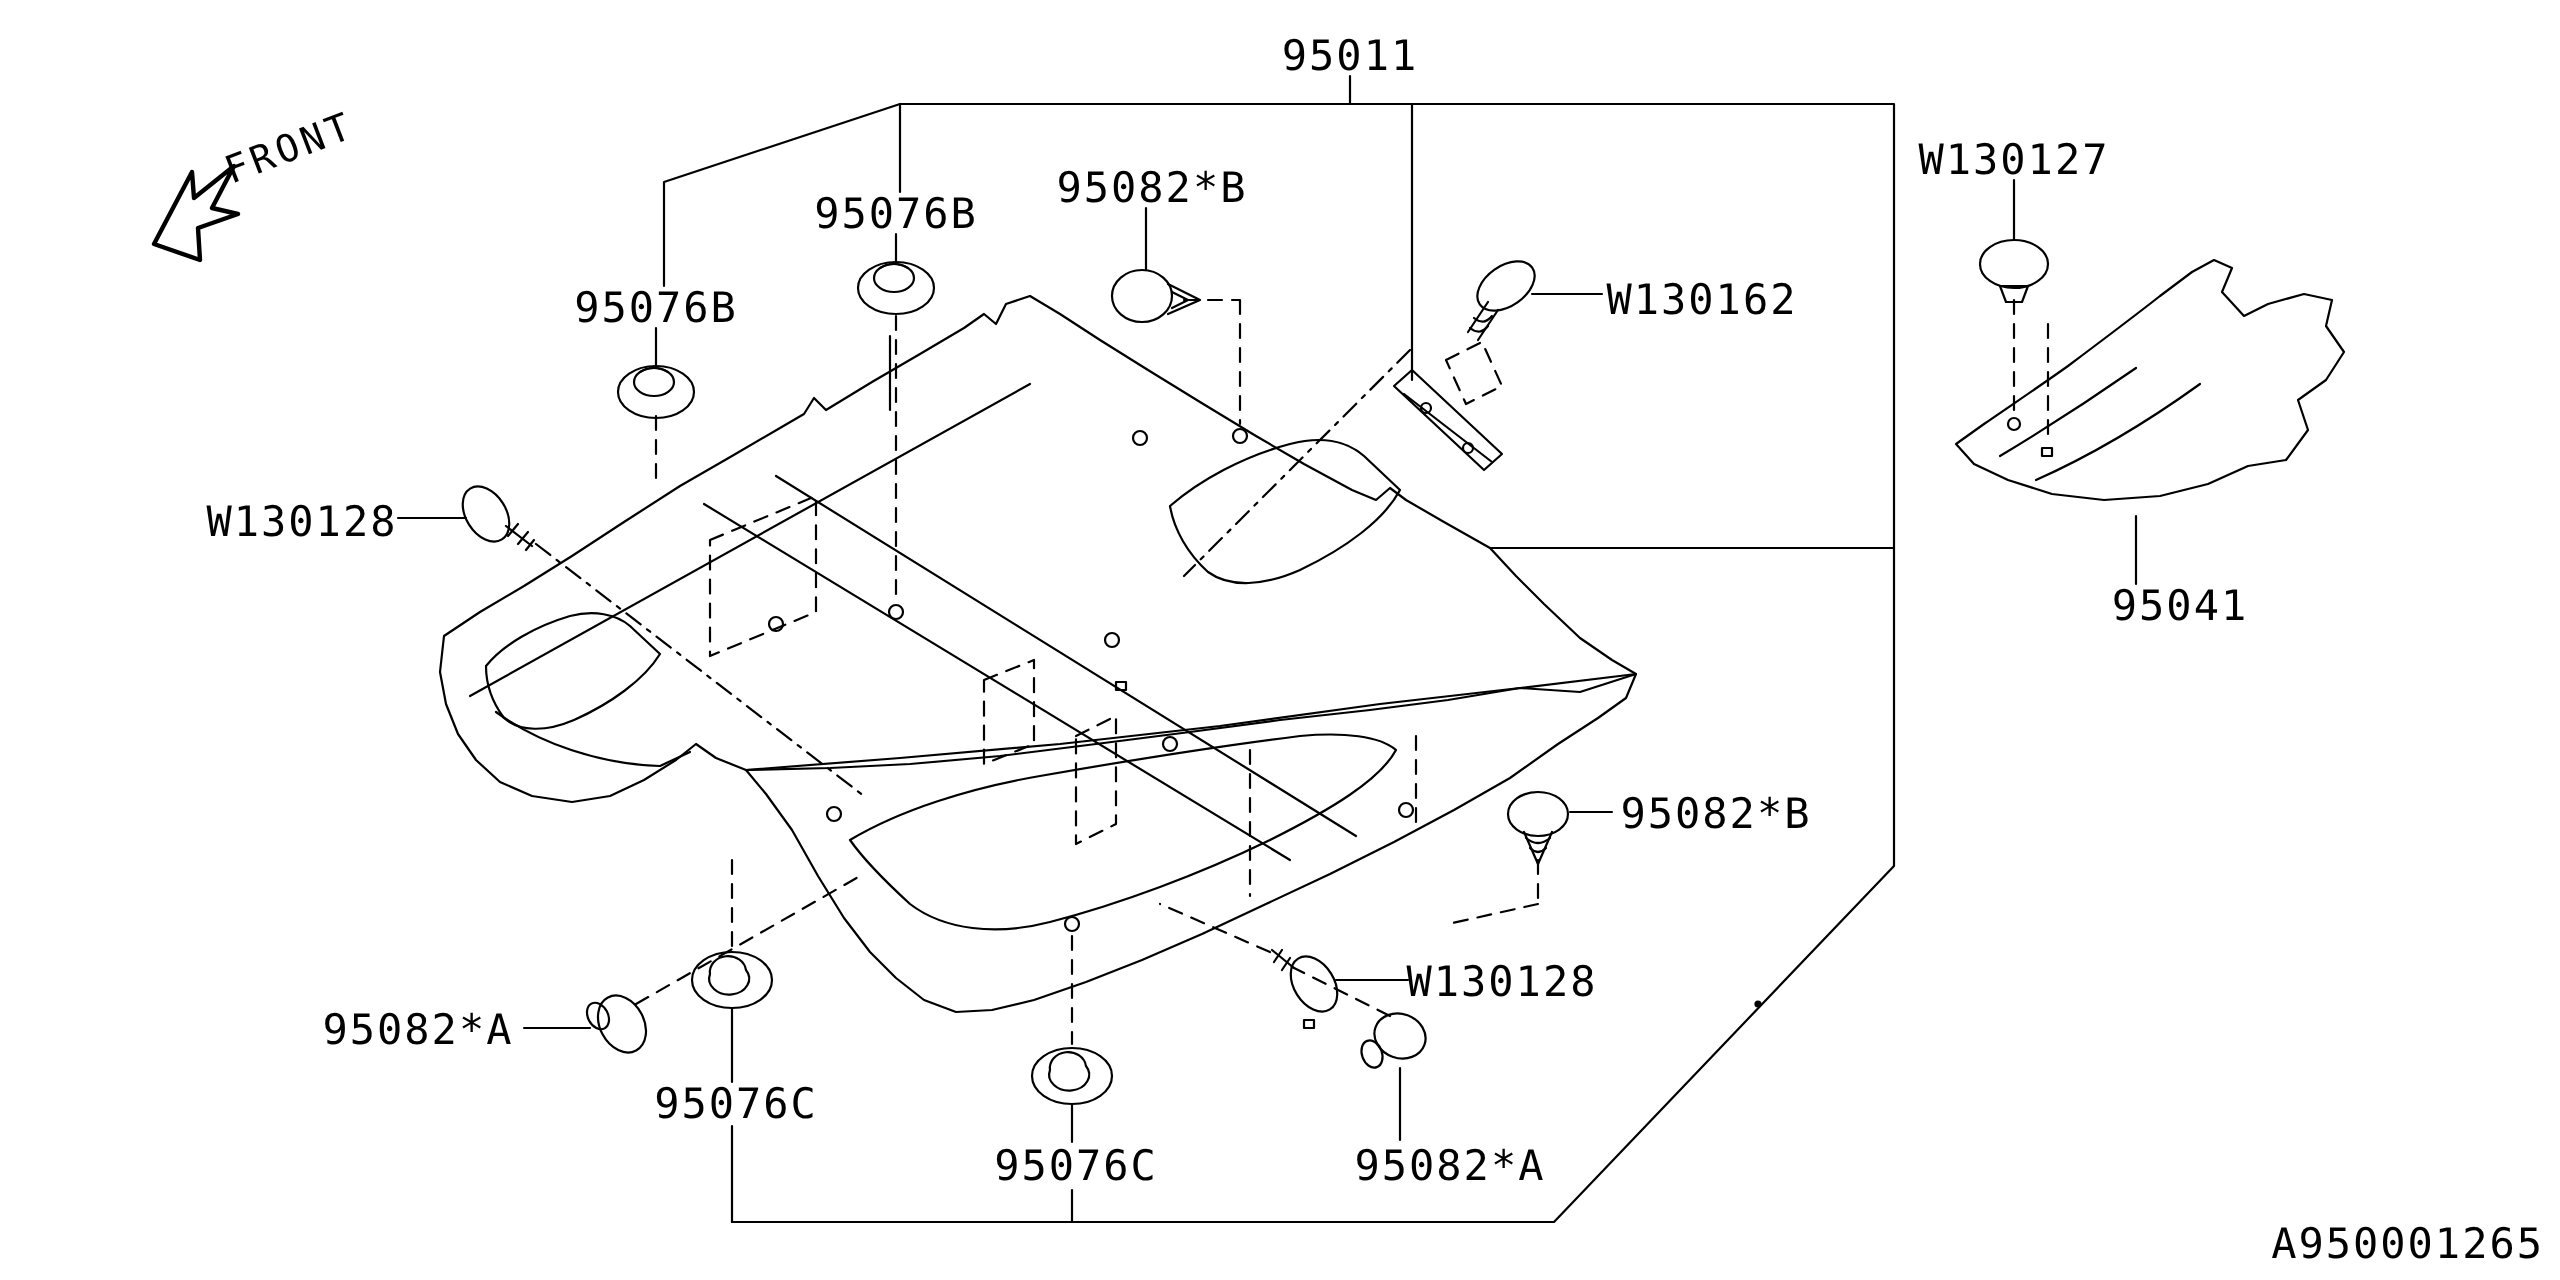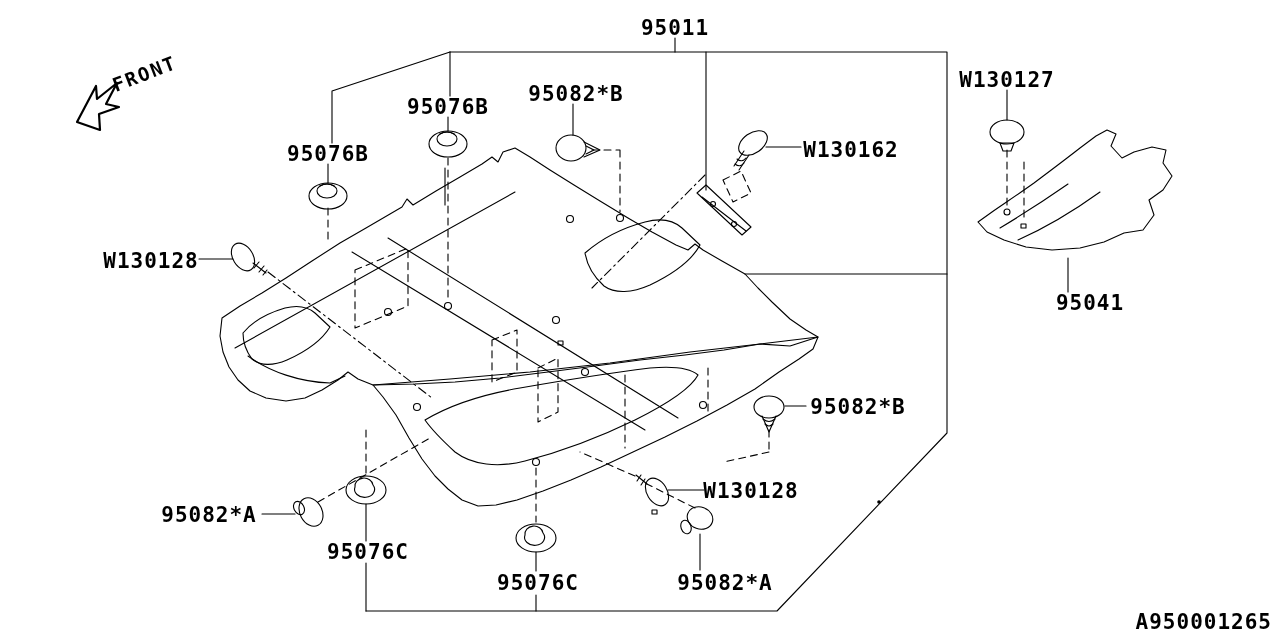--- a/index.html
+++ b/index.html
@@ -1,20 +1,20 @@
 <!DOCTYPE html>
 <html><head>
 <meta charset="utf-8">
 <style>
   html,body{margin:0;padding:0;}
   body{
     width:1280px;height:640px;background:#ffffff;overflow:hidden;
     font-family:"DejaVu Sans Mono","Liberation Mono",monospace;
   }
-  .stage{position:relative;width:1280px;height:640px;background:#fff;font-weight:bold;}
+  .stage{position:relative;width:1280px;height:640px;background:#fff;}
   svg{position:absolute;left:0;top:0;}
   .ln{fill:none;stroke:#000;stroke-width:1.1;stroke-linecap:round;stroke-linejoin:round;}
   .thick{stroke-width:2.2;}
   .dash{stroke-dasharray:7 5;}
   .dashdot{stroke-dasharray:9 4 2 4;}
   .fill{fill:#000;stroke:none;}
   .lbl{
     font-family:"DejaVu Sans Mono","Liberation Mono",monospace;
     font-size:21px;letter-spacing:1px;fill:#000;
   }

